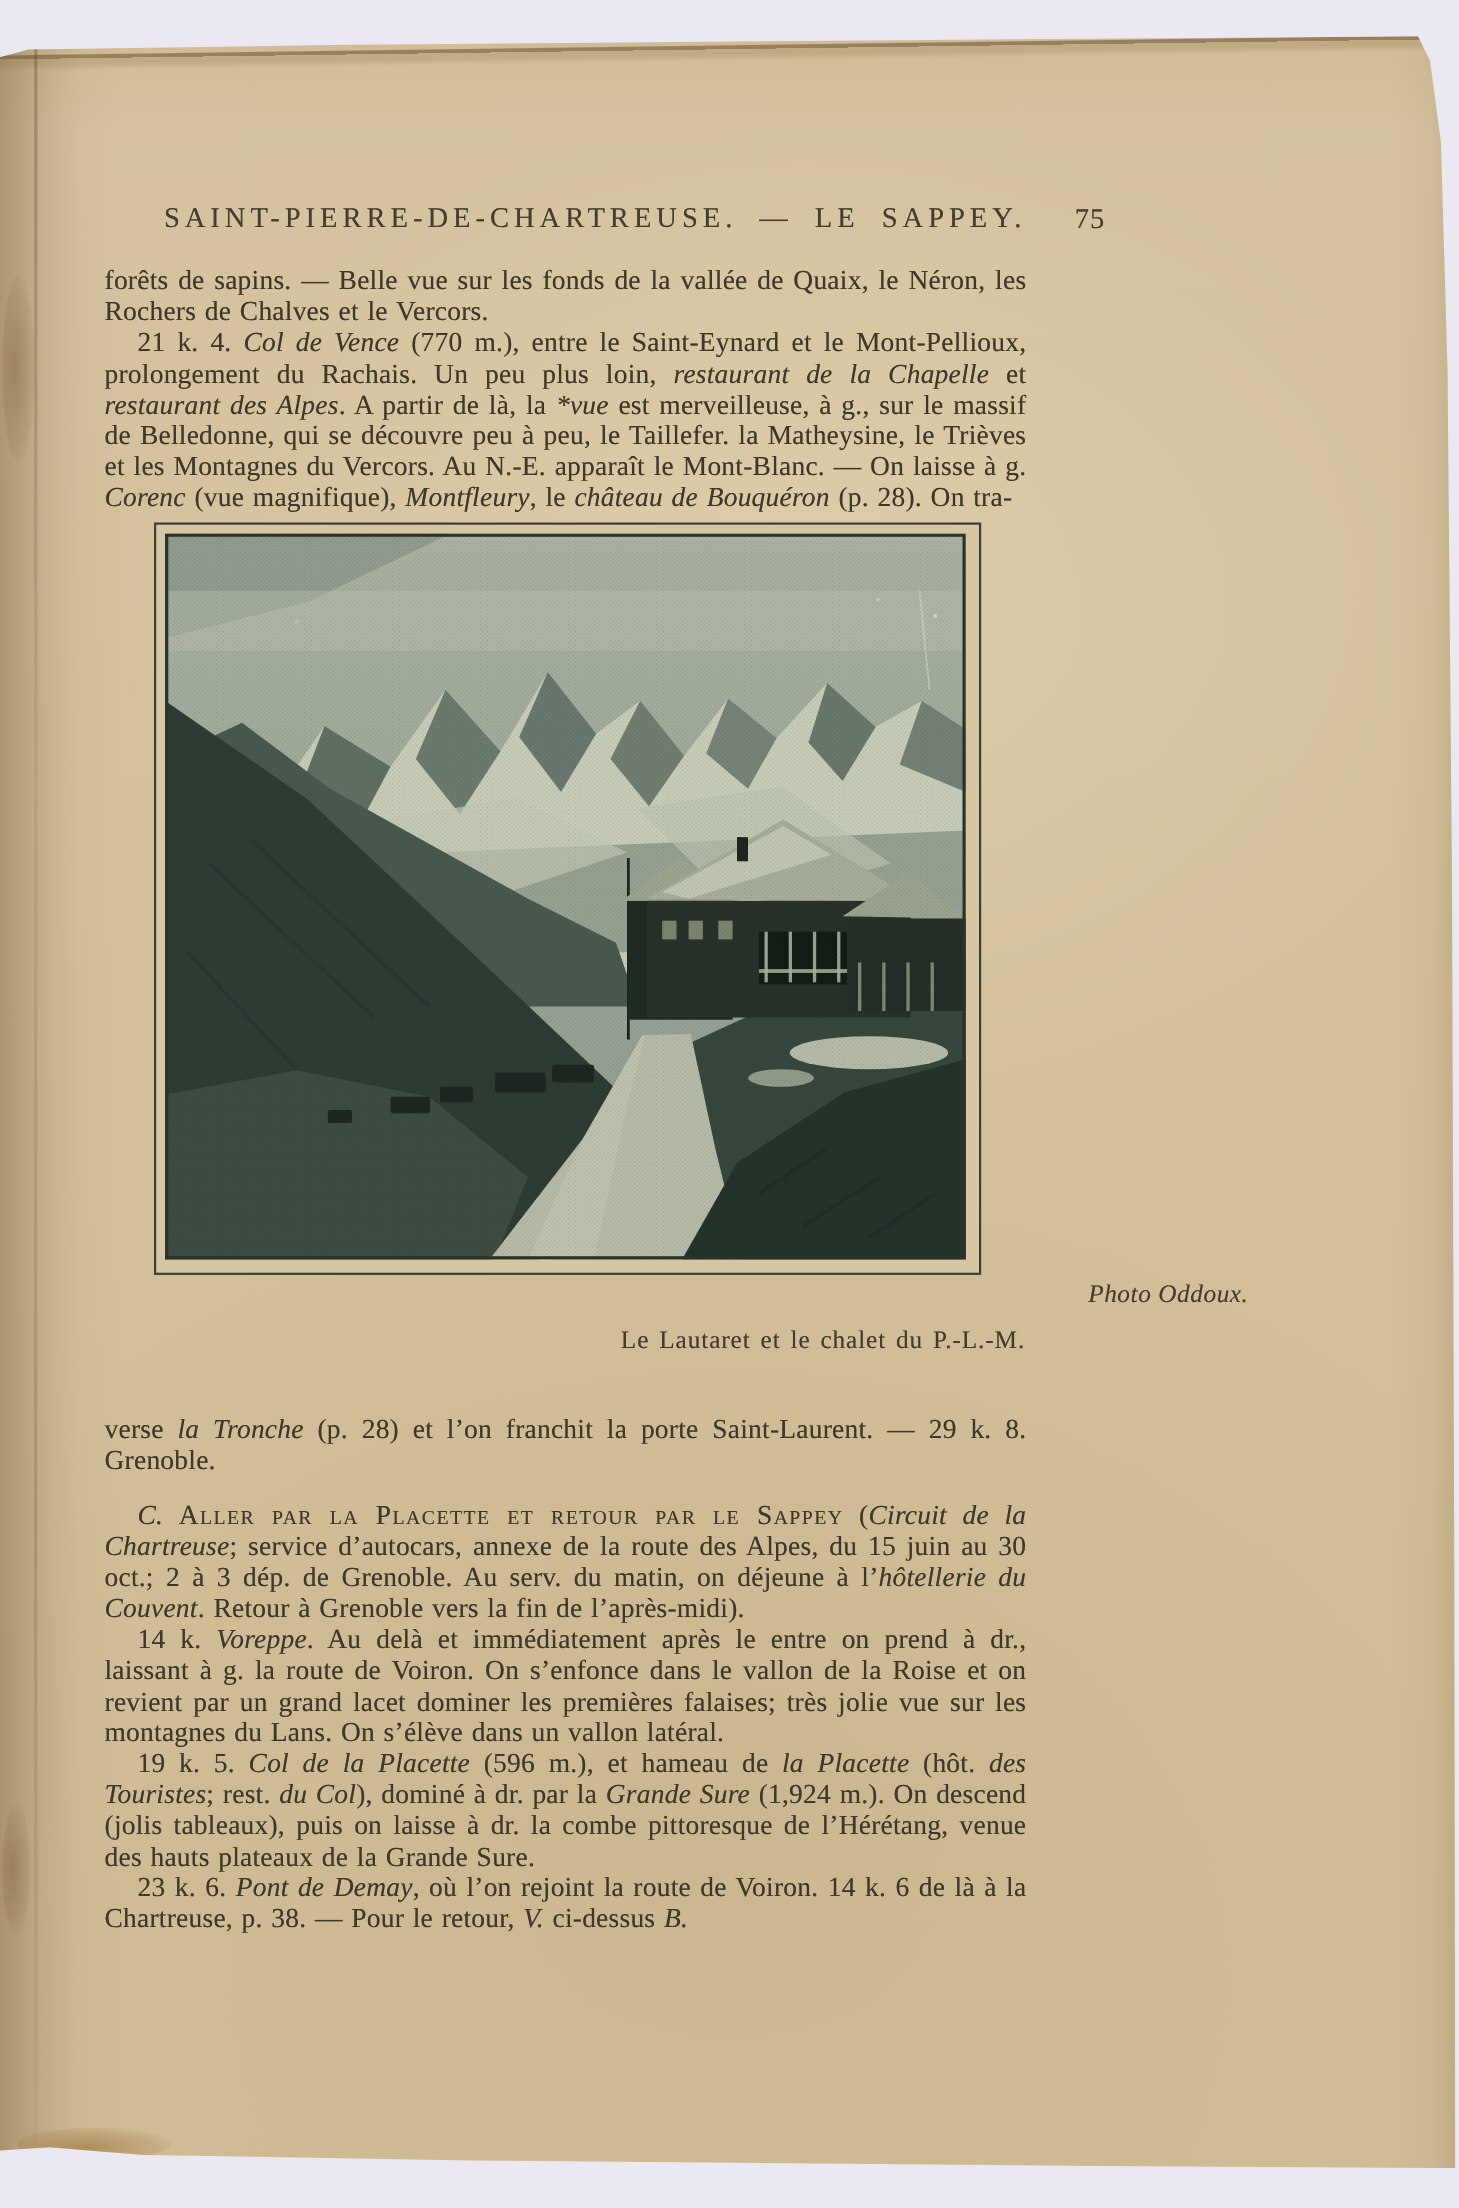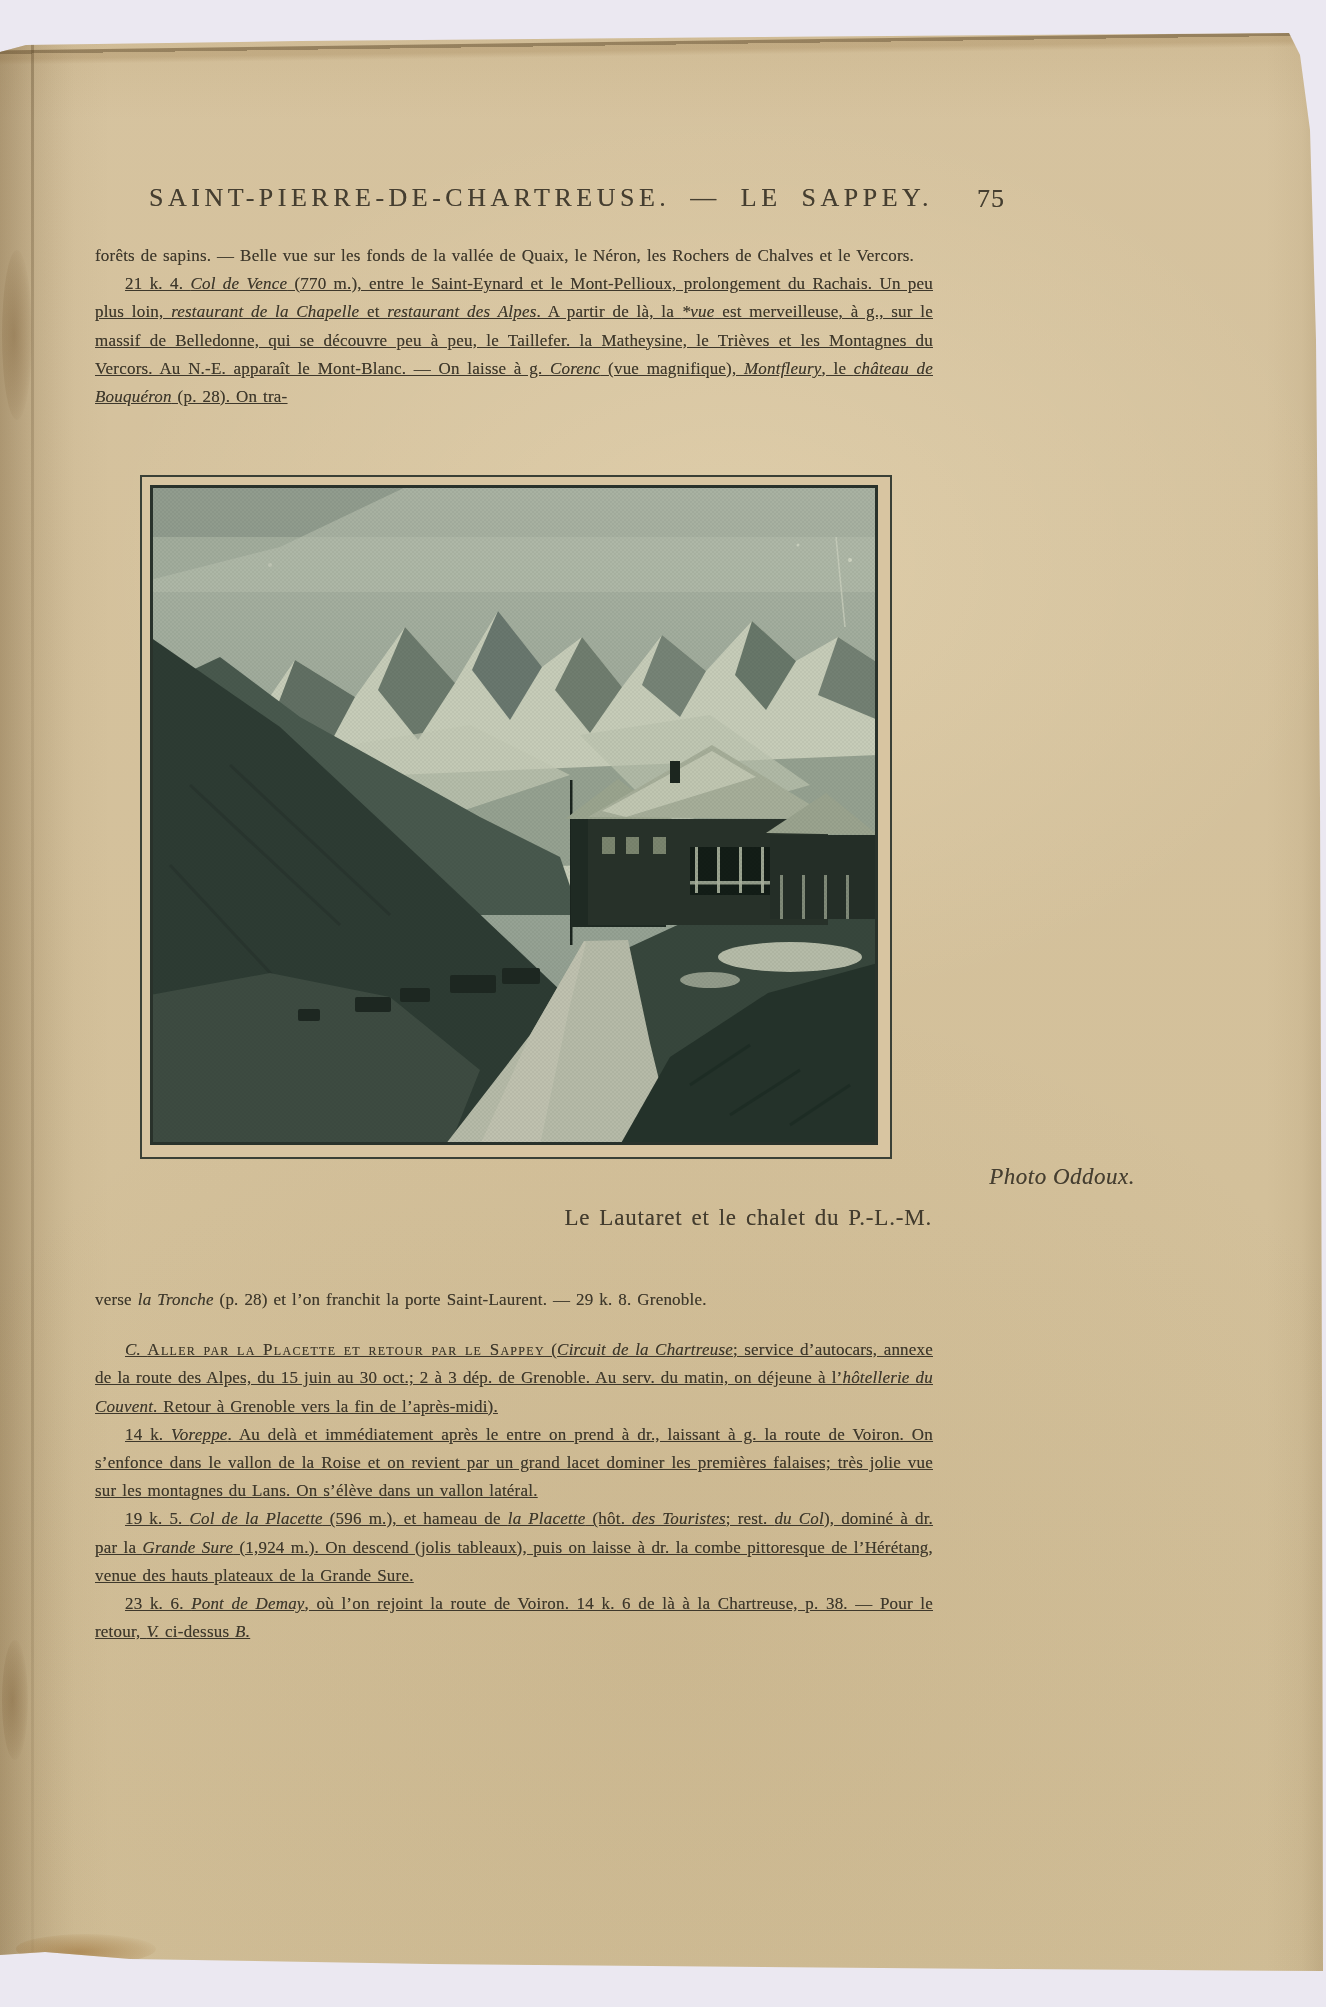--- a/index.html
+++ b/index.html
@@ -55,26 +55,26 @@
     font-size:26px;letter-spacing:4.5px;word-spacing:9px;
     text-shadow:0 0 .5px rgba(69,62,48,.55);
     white-space:nowrap;
   }
   .header .pagenum{
     position:absolute;left:882px;top:1px;font-size:26px;letter-spacing:1px;
     text-shadow:0 0 .5px rgba(69,62,48,.55);
   }
   .body-text{
     position:absolute;left:95px;width:838px;
-    color:#3e382b;font-size:17px;line-height:28.2px;
+    color:#3e382b;font-size:25px;line-height:28.2px;
     text-align:justify;letter-spacing:.2px;word-spacing:1.4px;
     text-shadow:0 0 .5px rgba(62,56,43,.55);
   }
   .body-text p{margin:0;}
-  .body-text p.indent{text-indent:30px;text-decoration:underline;}
+  .body-text p.indent{text-indent:30px;}
   .body-text p.space-before{margin-top:22px;}
   .it{font-style:italic;}
   .sc{font-variant:small-caps;letter-spacing:1.3px;}
   .text-top{top:242px;}
   .text-bottom{top:1286px;}
   
   .figure{
     position:absolute;left:140px;top:475px;width:752px;height:684px;
     box-sizing:border-box;border:2px solid #3a4036;padding:8px;
     background:#d8c5a1;

